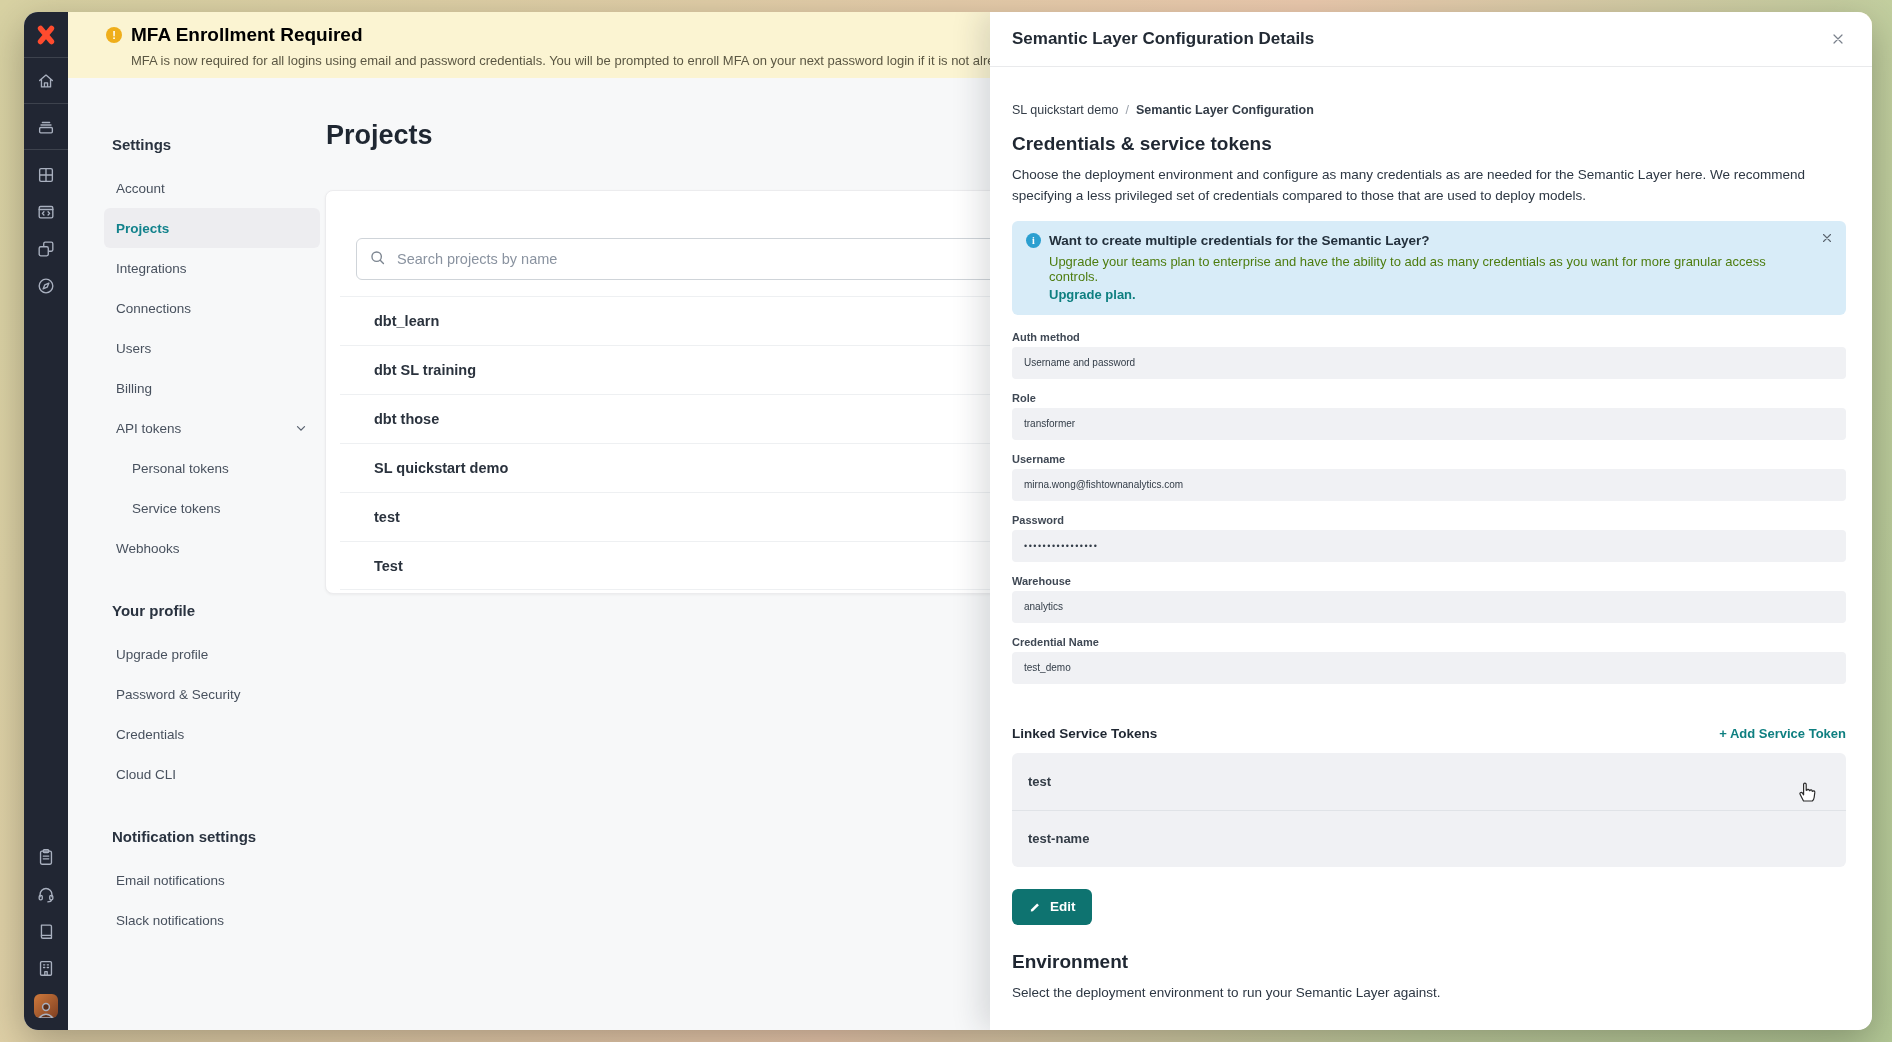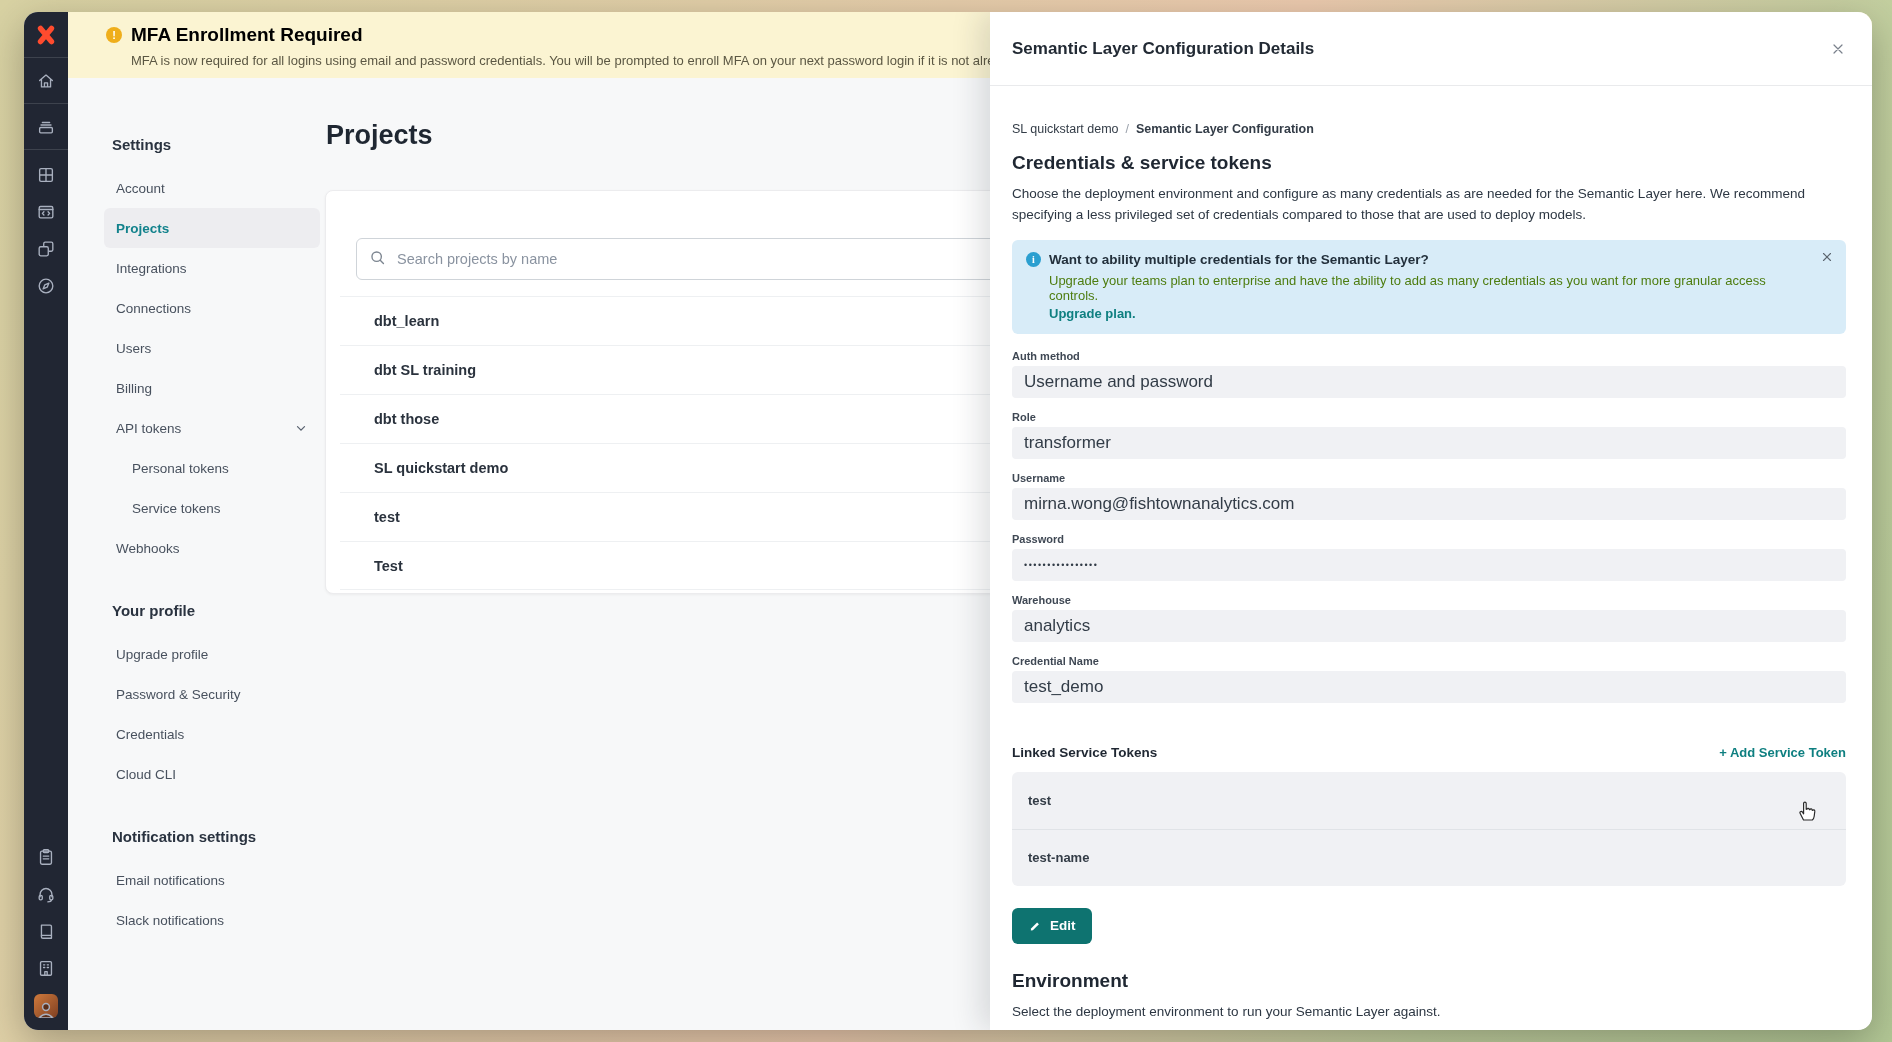--- a/index.html
+++ b/index.html
@@ -45,41 +45,41 @@
   .search-wrap input{border:none;outline:none;font-size:14.5px;color:#3a424d;flex:1;background:transparent;
     font-family:"Liberation Sans",sans-serif;}
   .search-wrap input::placeholder{color:#8a93a0;}
   .rows{position:absolute;left:14px;right:14px;top:105px;}
   .prow{height:49px;display:flex;align-items:center;border-top:1px solid #eef0f2;
     font-size:14.5px;font-weight:bold;color:#2a323d;padding-left:34px;cursor:pointer;}
   .rows .last{border-bottom:1px solid #eef0f2;}
   
   .panel{position:absolute;left:966px;top:0;bottom:0;right:0;background:#fff;z-index:20;
     box-shadow:-10px 0 30px rgba(30,35,45,.14);border-radius:0 14px 14px 0;}
-  .panel-head{height:74px;border-bottom:1px solid #e9eaec;display:flex;align-items:center;padding:0 22px;}
+  .panel-head{height:55px;border-bottom:1px solid #e9eaec;display:flex;align-items:center;padding:0 22px;}
   .panel-head h2{font-size:17px;font-weight:bold;color:#222a34;margin:0;}
   .x-btn{margin-left:auto;cursor:pointer;display:flex;padding:4px;}
   .panel-body{padding:36px 26px 0 22px;position:relative;}
   .crumb{font-size:12.5px;color:#333c47;}
   .crumb .sep{color:#9aa1ab;margin:0 7px;}
   .crumb .bold{font-weight:bold;}
   .h2{font-size:19px;font-weight:bold;color:#1f2732;margin:16px 0 0 0;}
   .desc{font-size:13.5px;line-height:1.55;color:#2d3743;margin-top:10px;}
   .info-box{position:relative;margin-top:14px;background:#d8ecf8;border-radius:6px;padding:12px 40px 12px 14px;}
   .info-row{display:flex;gap:8px;align-items:center;}
   .info-ic{width:15px;height:15px;border-radius:50%;background:#2b9fd0;color:#fff;font-size:10px;font-weight:bold;
     font-family:"Liberation Serif",serif;display:flex;align-items:center;justify-content:center;flex:0 0 15px;}
   .info-title{font-size:13.5px;font-weight:bold;color:#23303c;}
   .info-body{font-size:13px;color:#4d7c0f;margin:6px 0 0 23px;}
   .info-link{font-size:13px;color:#0e7f80;font-weight:bold;margin:3px 0 0 23px;display:inline-block;cursor:pointer;}
   .info-x{position:absolute;right:12px;top:10px;cursor:pointer;}
   .fields{margin-top:16px;}
   .fgroup{margin-bottom:13px;}
   .flabel{font-size:11px;font-weight:bold;color:#3f4854;margin-bottom:4px;}
-  .finput{height:32px;background:#f0f1f4;border-radius:4px;font-size:17px;color:#323c47;
+  .finput{height:32px;background:#f0f1f4;border-radius:4px;font-size:10px;color:#323c47;
     line-height:32px;padding-left:12px;}
   .finput.pw{font-size:9px;letter-spacing:1.5px;}
   .lt-head{display:flex;align-items:center;margin-top:42px;}
   .lt-label{font-size:13.5px;font-weight:bold;color:#1f2732;}
   .lt-add{margin-left:auto;font-size:13px;font-weight:bold;color:#0e7f80;cursor:pointer;}
   .tokens-box{margin-top:12px;background:#f0f1f4;border-radius:6px;overflow:hidden;}
   .token-row{height:57px;display:flex;align-items:center;padding-left:16px;font-size:13px;
     font-weight:bold;color:#333c46;}
   .token-row + .token-row{border-top:1px solid #e0e3e7;}
   .edit-btn{margin-top:22px;height:36px;background:#0e7370;border:none;border-radius:6px;color:#fff;
@@ -290,21 +290,21 @@
     <div class="panel-body">
       <div class="crumb">
         <span>SL quickstart demo</span><span class="sep">/</span><span class="bold">Semantic Layer Configuration</span>
       </div>
       <h3 class="h2">Credentials &amp; service tokens</h3>
       <div class="desc">Choose the deployment environment and configure as many credentials as are needed for the Semantic Layer here. We recommend specifying a less privileged set of credentials compared to those that are used to deploy models.</div>
 
       <div class="info-box">
         <div class="info-row">
           <span class="info-ic">i</span>
-          <span class="info-title">Want to ability multiple credentials for the Semantic Layer?</span>
+          <span class="info-title">Want to create multiple credentials for the Semantic Layer?</span>
         </div>
         <div class="info-body">Upgrade your teams plan to enterprise and have the ability to add as many credentials as you want for more granular access controls.</div>
         <a class="info-link">Upgrade plan.</a>
         <span class="info-x">
           <svg width="14" height="14" viewBox="0 0 20 20" fill="none" stroke="#5c6670" stroke-width="1.6" stroke-linecap="round">
               <path d="M5 5 L15 15 M15 5 L5 15"></path>
             </svg>
         </span>
       </div>
 

